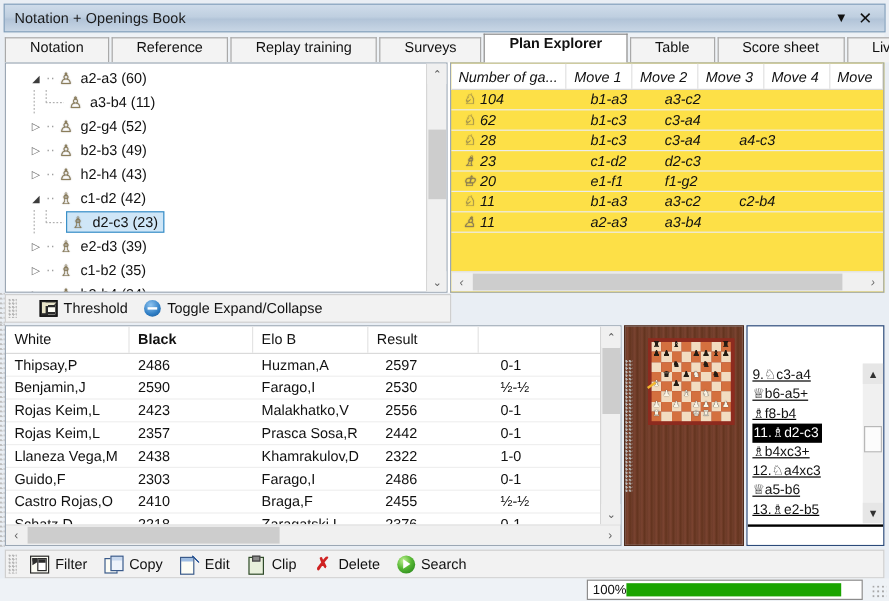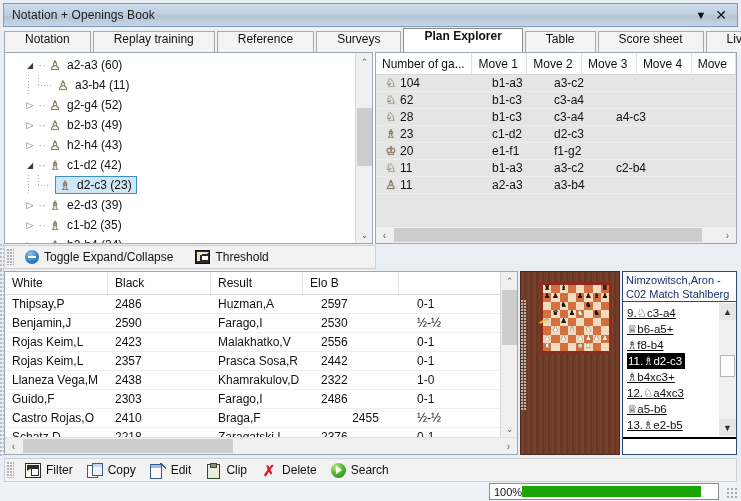--- a/index.html
+++ b/index.html
@@ -154,23 +154,24 @@
   .hscroll .arrow.right { right: 0; }
   .hscroll .thumb {
     position: absolute; top: 1px; height: 14px; background: #cdcdcd; cursor: pointer;
   }
 
   
   .movetable-pane {
     position: relative;
     width: 363px; height: 192px;
     margin-left: 2px;
-    background: #e5e5e5;
+    background: #fde047;
     border: 1px solid #9ba7b4;
     overflow: hidden;
+    font-style: italic;
   }
   .mt-head {
     display: flex; height: 22px; background: #ffffff;
     border-bottom: 1px solid #d8d8d8;
   }
   .mt-head .th {
     font-size: 12px; color: #111; display: flex; align-items: center;
     padding-left: 6px; border-right: 1px solid #e2e2e2;
     overflow: hidden; white-space: nowrap;
   }
@@ -388,24 +389,24 @@
     <span class="spacer"></span>
     <span class="tb-btn">▼</span>
     <span class="tb-btn close">✕</span>
   </div>
 
   <div class="tabstrip" id="tabstrip">
       <div class="tab">
         <span>Notation</span>
       </div>
       <div class="tab">
+        <span>Reference</span>
+      </div>
+      <div class="tab">
         <span>Replay training</span>
-      </div>
-      <div class="tab">
-        <span>Reference</span>
       </div>
       <div class="tab">
         <span>Surveys</span>
       </div>
       <div class="tab active">
         <span>Plan Explorer</span>
       </div>
       <div class="tab">
         <span>Table</span>
       </div>
@@ -611,40 +612,40 @@
         <div class="thumb" style="left:18px;width:308px;"></div>
         <div class="arrow right">›</div>
       </div>
     </div>
   </div>
 
   <div class="outer-grip-left2"></div>
 
   <div class="strip1">
     <div class="grip"></div>
+    <div class="tbtn" style="margin-left:8px;">
+      <span class="ic-threshold"></span>
+      <span>Threshold</span>
+    </div>
     <div class="tbtn">
       <span class="ic-minus"></span>
       <span>Toggle Expand/Collapse</span>
     </div>
-    <div class="tbtn" style="margin-left:8px;">
-      <span class="ic-threshold"></span>
-      <span>Threshold</span>
-    </div>
   </div>
 
   <div class="outer-grip-left"></div>
 
   <div class="lower">
 
     <div class="games-pane">
       <div class="gt-head" id="gthead">
           <div class="th" style="width: 103px;">White</div>
-          <div class="th" style="width: 103px;">Black</div>
+          <div class="th" style="width: 103px; font-weight: bold;">Black</div>
+          <div class="th" style="width: 96px;">Elo B</div>
           <div class="th" style="width: 92px;">Result</div>
-          <div class="th" style="width: 96px;">Elo B</div>
         </div>
       <div class="gt-body" id="gtbody">
           <div class="gt-row">
             <div class="gt-cell" style="width: 103px;">Thipsay,P</div>
             <div class="gt-cell" style="width: 103px;">2486</div>
             <div class="gt-cell" style="width: 103px;">Huzman,A</div>
             <div class="gt-cell" style="width: 96px;">2597</div>
             <div class="gt-cell" style="width: 92px;">0-1</div>
           </div>
           <div class="gt-row">
@@ -679,21 +680,21 @@
             <div class="gt-cell" style="width: 103px;">Guido,F</div>
             <div class="gt-cell" style="width: 103px;">2303</div>
             <div class="gt-cell" style="width: 103px;">Farago,I</div>
             <div class="gt-cell" style="width: 96px;">2486</div>
             <div class="gt-cell" style="width: 92px;">0-1</div>
           </div>
           <div class="gt-row">
             <div class="gt-cell" style="width: 103px;">Castro Rojas,O</div>
             <div class="gt-cell" style="width: 103px;">2410</div>
             <div class="gt-cell" style="width: 103px;">Braga,F</div>
-            <div class="gt-cell" style="width: 96px; text-align: center;">2455</div>
+            <div class="gt-cell" style="width: 96px;">2455</div>
             <div class="gt-cell" style="width: 92px;">½-½</div>
           </div>
           <div class="gt-row">
             <div class="gt-cell" style="width: 103px;">Schatz,D</div>
             <div class="gt-cell" style="width: 103px;">2218</div>
             <div class="gt-cell" style="width: 103px;">Zaragatski,I</div>
             <div class="gt-cell" style="width: 96px;">2376</div>
             <div class="gt-cell" style="width: 92px;">0-1</div>
           </div>
         </div>
@@ -834,24 +835,20 @@
             </div>
             <div class="sq d"></div>
             <div class="sq l"></div>
           </div>
       </div>
       <div class="arrow-mark"></div>
       <div class="left-grip-strip"></div>
     </div>
 
     <div class="notation-pane">
-      <div class="nt-header">
-        <div>Nimzowitsch,Aron - </div>
-        <div>C02 Match Stahlberg</div>
-      </div>
       <div class="nt-body" id="ntbody">
           <div class="nt-lines">
             <div class="nt-line">9.♘c3-a4</div>
             <div class="nt-line">♕b6-a5+</div>
             <div class="nt-line">♗f8-b4</div>
             <div class="nt-line"><span class="nt-line hl">11.♗d2-c3</span></div>
             <div class="nt-line">♗b4xc3+</div>
             <div class="nt-line">12.♘a4xc3</div>
             <div class="nt-line">♕a5-b6</div>
             <div class="nt-line">13.♗e2-b5</div>

